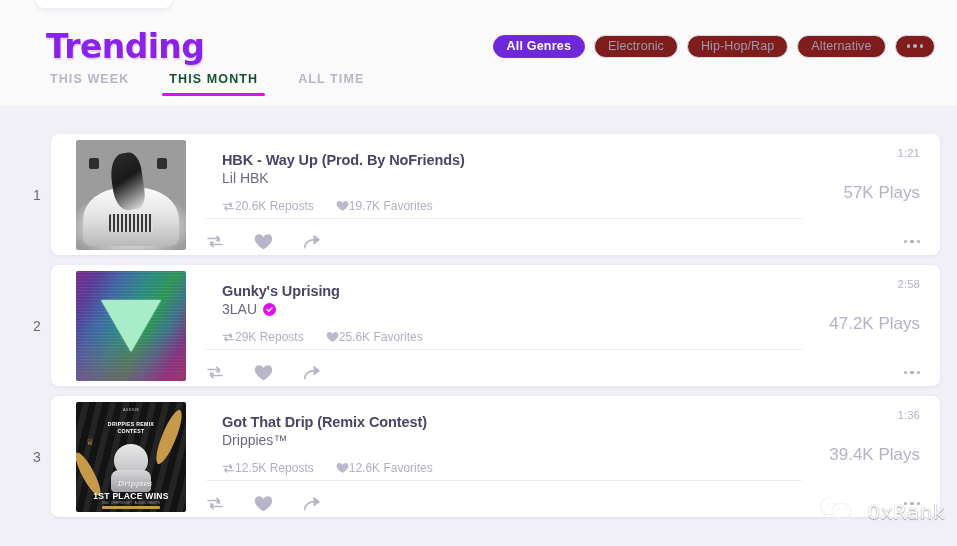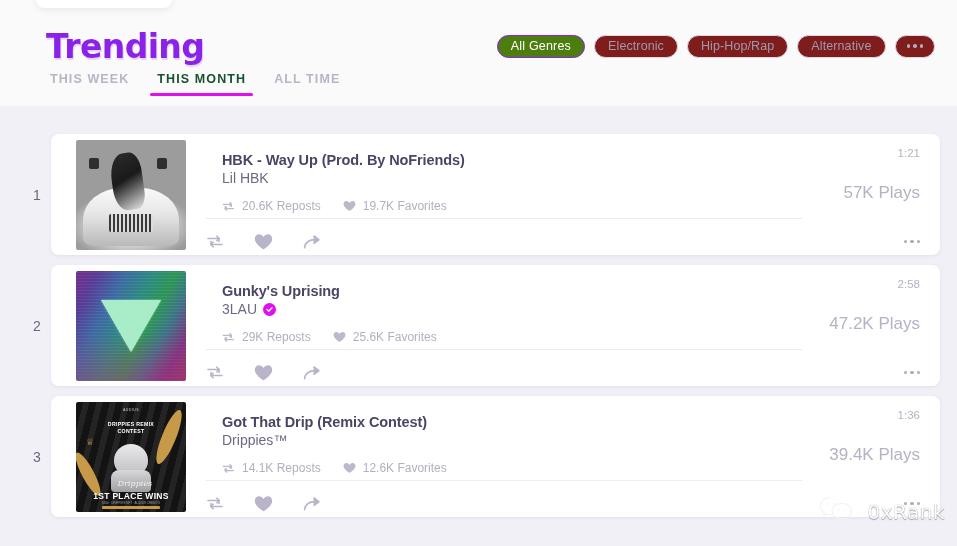--- a/index.html
+++ b/index.html
@@ -45,31 +45,31 @@
   }
   .chip {
     height: 23px; padding: 0 13px;
     display: flex; align-items: center; justify-content: center;
     border: 1px solid #ddd9e6; border-radius: 12px;
     background: #7f1d1d; color: #9e99ae;
     font-size: 12.5px; letter-spacing: .1px; white-space: nowrap;
     cursor: pointer;
   }
   .chip.active {
-    background: #4d7c0f; border-color: #8f1fe8; color: #fff;
-    font-weight: 400; letter-spacing: .2px;
+    background: #6d28d9; border-color: #8f1fe8; color: #fff;
+    font-weight: 700; letter-spacing: .2px;
   }
   .chip.more { padding: 0 11px; }
   .dots3 { display: flex; gap: 3px; align-items: center; }
   .dots3 i { width: 3.5px; height: 3.5px; border-radius: 50%; background: #b0abbe; display: block; }
 
   
   .tabs {
     position: absolute; left: 46px; bottom: 0; height: 34px;
-    display: flex; align-items: flex-start; gap: 0; margin-top: 40px;
+    display: flex; align-items: flex-start; gap: 12px; margin-top: 40px;
   }
   .tab {
     position: relative; padding: 0 14px 10px 14px;
     font-size: 12.5px; font-weight: 700; letter-spacing: 1.1px;
     color: #b9b4c6; text-transform: uppercase; cursor: pointer;
   }
   .tab:first-child { padding-left: 4px; }
   .tab.active { color: #14532d; }
   .tab.active::after {
     content: ""; position: absolute; left: 7px; right: 7px; bottom: 0;
@@ -105,21 +105,21 @@
     white-space: nowrap; overflow: hidden; text-overflow: ellipsis;
   }
   .artist-line { display: flex; align-items: center; gap: 6px; margin-top: 2px; }
   .artist { font-size: 14px; color: #6f6885; }
   .verified {
     width: 13px; height: 13px; border-radius: 50%; background: #e10ff0;
     display: flex; align-items: center; justify-content: center; flex: none;
   }
   .verified svg { display: block; }
   .stats { display: flex; align-items: center; gap: 22px; margin-top: 13px; }
-  .stat { display: flex; align-items: center; gap: 7px; font-size: 12px; color: #b3aec1; }
+  .stat { display: flex; align-items: center; font-size: 12px; color: #b3aec1; }
   .stat svg { display: block; flex: none; }
 
   .divider {
     position: absolute; left: 20px; right: 18px; bottom: 36px;
     height: 1px; background: #eeecf3;
   }
   .actions {
     position: absolute; left: 20px; bottom: 5px;
     display: flex; align-items: center; gap: 30px;
   }
@@ -494,21 +494,21 @@
         <div class="stats">
           <div class="stat">
             <span>
               <svg width="13" height="11" viewBox="0 0 13 11" fill="none" stroke="#bdb8ca" stroke-width="1.3">
                 <path d="M1.2 3.3h8.1v2.1" stroke-linecap="round"></path>
                   <path d="M7.6 1.3l1.9 2-1.9 2"></path>
                 <path d="M11.4 7.6H3.3V5.5" stroke-linecap="round"></path>
                   <path d="M5 9.6L3.1 7.6 5 5.6"></path>
               </svg>
             </span>
-            <span>14.1K Reposts</span>
+            <span>12.5K Reposts</span>
           </div>
           <div class="stat">
             <span>
               <svg width="13" height="12" viewBox="0 0 14 12" fill="#bdb8ca">
                 <path d="M7 11.4S.6 7.6.6 3.9C.6 2 2 .7 3.7.7c1.3 0 2.4.8 3.3 2 .9-1.2 2-2 3.3-2 1.7 0 3.1 1.3 3.1 3.2 0 3.7-6.4 7.5-6.4 7.5z"></path>
               </svg>
             </span>
             <span>12.6K Favorites</span>
           </div>
         </div>

